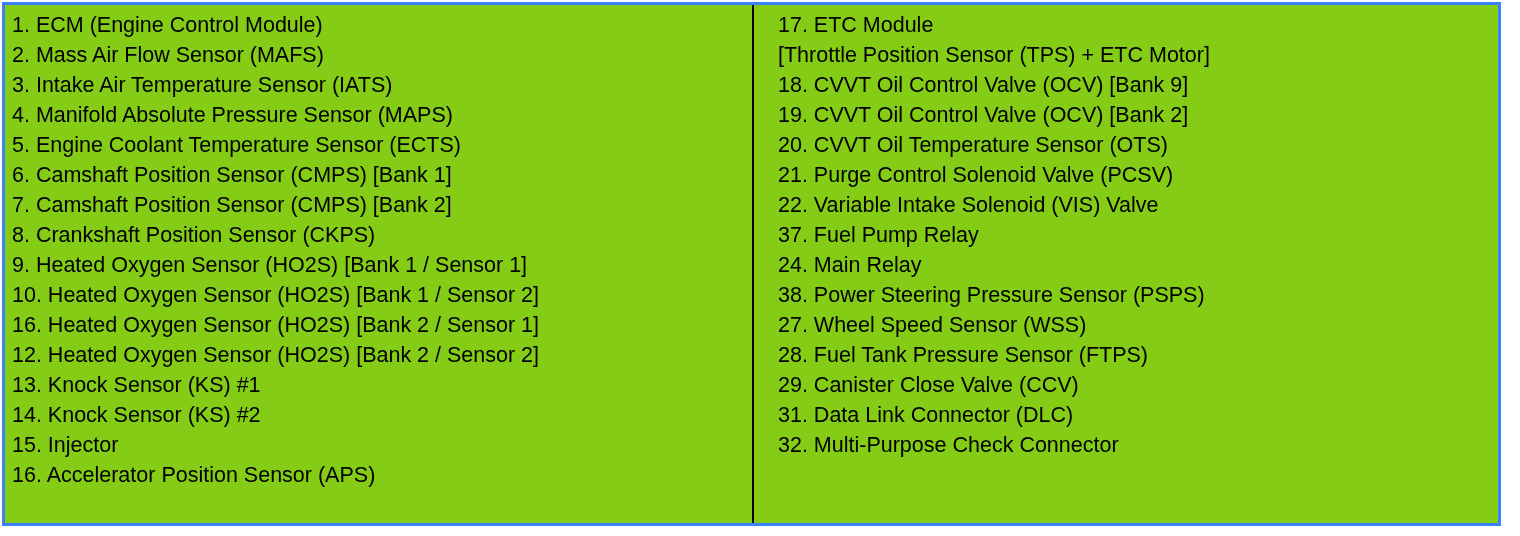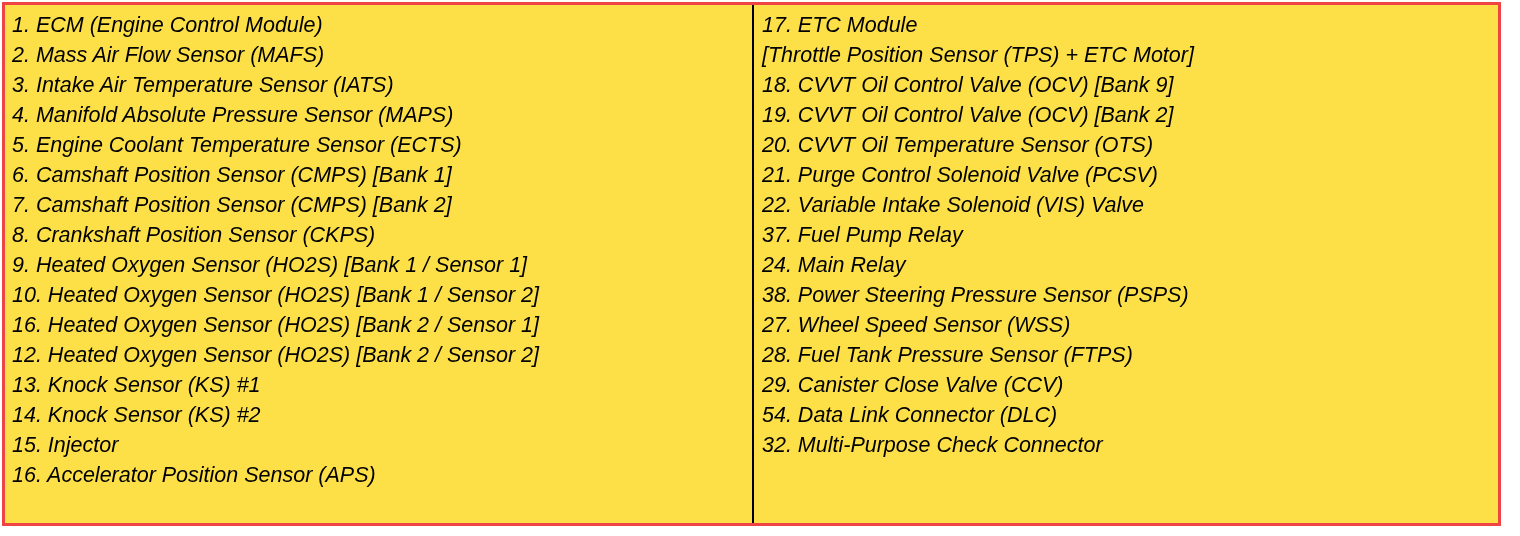--- a/index.html
+++ b/index.html
@@ -15,39 +15,39 @@
     font-family: "Liberation Sans", sans-serif;
     color: #000000;
   }
   .legend-box {
     position: absolute;
     left: 2px;
     top: 2px;
     width: 1499px;
     height: 524px;
     box-sizing: border-box;
-    border: 3px solid #ef4444;
-    background: #fde047;
+    border: 3px solid #3b82f6;
+    background: #84cc16;
     display: flex;
     flex-direction: row;
     align-items: stretch;
-    font-style: italic;
   }
   .legend-column {
     box-sizing: border-box;
     position: relative;
     overflow: hidden;
   }
   .legend-column.left {
     width: 749px;
     flex: 0 0 749px;
     border-right: 2px solid #000000;
   }
   .legend-column.right {
     flex: 1 1 auto;
+    margin-left: 16px;
   }
   .item-list {
     list-style: none;
     margin: 0;
     padding: 0;
   }
   .legend-column.left .item-list {
     padding: 5px 0 0 7px;
   }
   .legend-column.right .item-list {
@@ -96,18 +96,18 @@
       <li class="item">19. CVVT Oil Control Valve (OCV) [Bank 2]</li>
       <li class="item">20. CVVT Oil Temperature Sensor (OTS)</li>
       <li class="item">21. Purge Control Solenoid Valve (PCSV)</li>
       <li class="item">22. Variable Intake Solenoid (VIS) Valve</li>
       <li class="item">37. Fuel Pump Relay</li>
       <li class="item">24. Main Relay</li>
       <li class="item">38. Power Steering Pressure Sensor (PSPS)</li>
       <li class="item">27. Wheel Speed Sensor (WSS)</li>
       <li class="item">28. Fuel Tank Pressure Sensor (FTPS)</li>
       <li class="item">29. Canister Close Valve (CCV)</li>
-      <li class="item">54. Data Link Connector (DLC)</li>
+      <li class="item">31. Data Link Connector (DLC)</li>
       <li class="item">32. Multi-Purpose Check Connector</li>
     </ul>
   </div>
 
 </div>
 
 </body></html>

